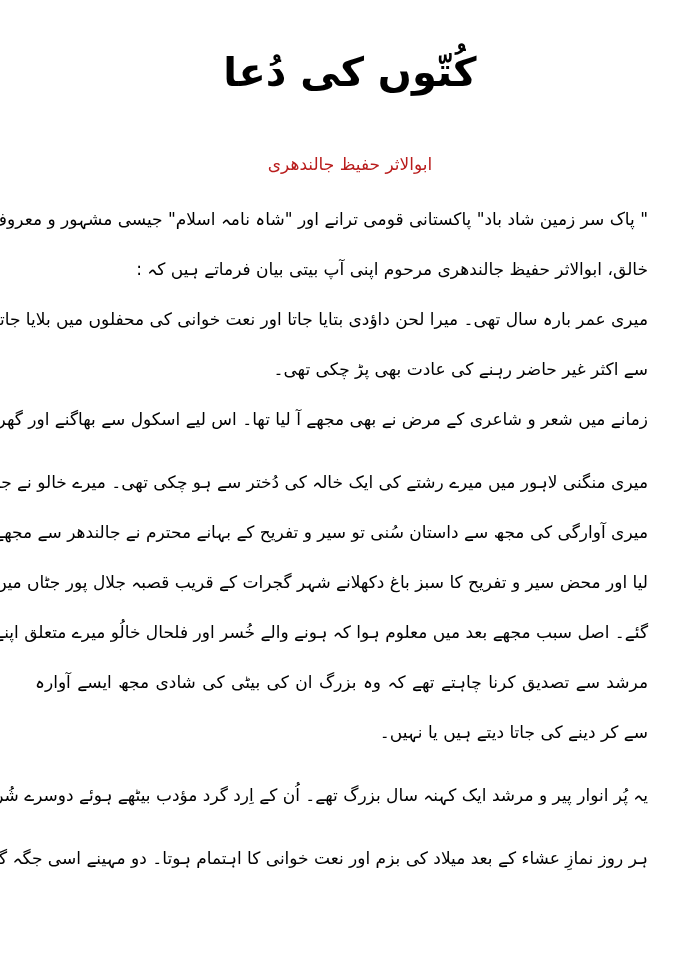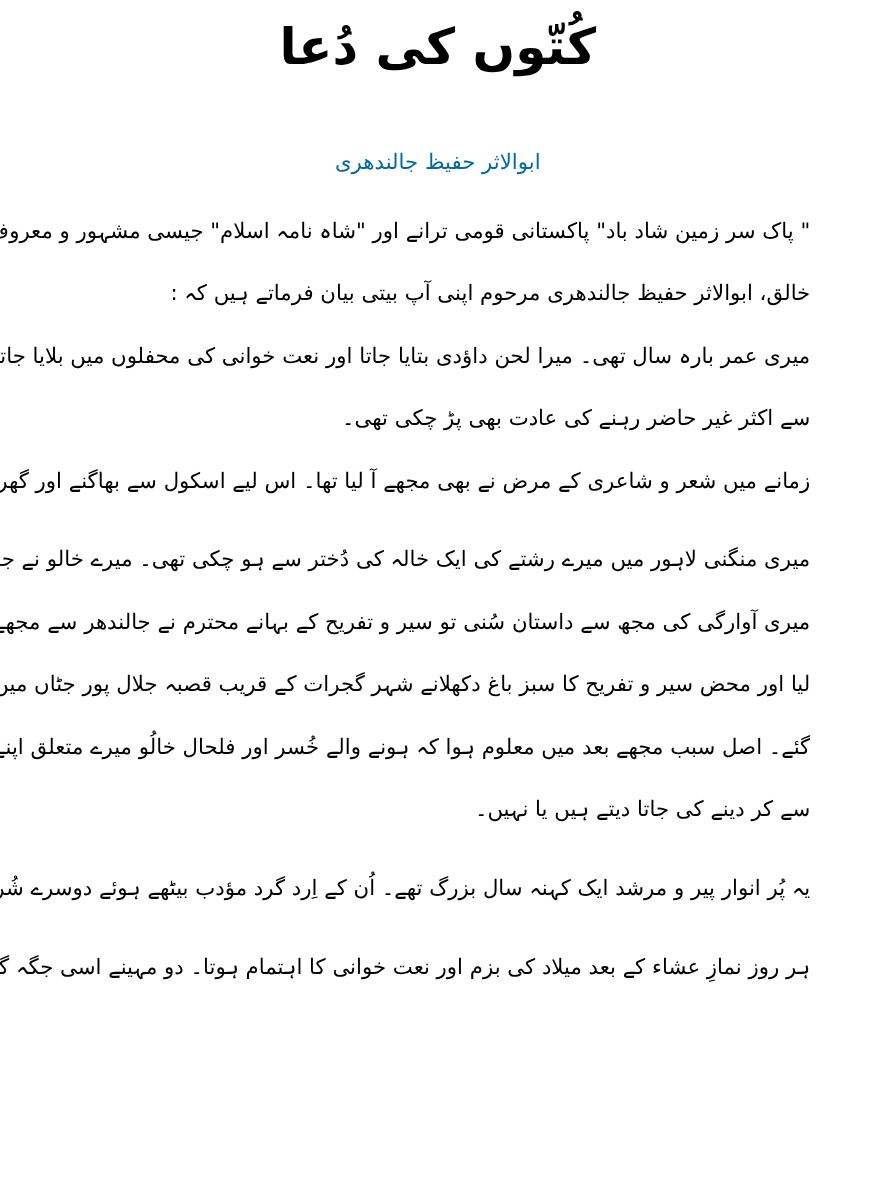--- a/index.html
+++ b/index.html
@@ -12,34 +12,35 @@
     width: 700px;
     height: 958px;
     background: #ffffff;
     color: #000000;
     font-family: "DejaVu Sans", sans-serif;
     direction: rtl;
     overflow: hidden;
   }
   .title {
     margin: 0;
+    padding-top: 34px;
     height: 76px;
     text-align: center;
     font-size: 40px;
     font-weight: bold;
     line-height: 76px;
     color: #000000;
   }
   .author {
     margin-top: 34px;
     height: 40px;
     text-align: center;
     font-size: 17px;
     line-height: 40px;
-    color: #0369a1;
+    color: #b91c1c;
   }
   .body-text {
     padding: 10px 52px 0 35px;
     font-size: 17px;
   }
   .para {
     margin: 0 0 13px 0;
   }
   .line {
     height: 50px;
@@ -69,20 +70,21 @@
       <div class="line">میری عمر بارہ سال تھی۔ میرا لحن داؤدی بتایا جاتا اور نعت خوانی کی محفلوں میں بلایا جاتا تھا۔ اس</div>
       <div class="line short">سے اکثر غیر حاضر رہنے کی عادت بھی پڑ چکی تھی۔</div>
       <div class="line">زمانے میں شعر و شاعری کے مرض نے بھی مجھے آ لیا تھا۔ اس لیے اسکول سے بھاگنے اور گھر</div>
     </div>
 
     <div class="para">
       <div class="line">میری منگنی لاہور میں میرے رشتے کی ایک خالہ کی دُختر سے ہو چکی تھی۔ میرے خالو نے جب</div>
       <div class="line">میری آوارگی کی مجھ سے داستان سُنی تو سیر و تفریح کے بہانے محترم نے جالندھر سے مجھے ساتھ</div>
       <div class="line">لیا اور محض سیر و تفریح کا سبز باغ دکھلانے شہر گجرات کے قریب قصبہ جلال پور جٹاں میں پہنچ</div>
       <div class="line">گئے۔ اصل سبب مجھے بعد میں معلوم ہوا کہ ہونے والے خُسر اور فلحال خالُو میرے متعلق اپنے دینی</div>
+      <div class="line">مرشد سے تصدیق کرنا چاہتے تھے کہ وہ بزرگ ان کی بیٹی کی شادی مجھ ایسے آوارہ</div>
       <div class="line short">سے کر دینے کی جاتا دیتے ہیں یا نہیں۔</div>
     </div>
 
     <div class="para">
       <div class="line">یہ پُر انوار پیر و مرشد ایک کہنہ سال بزرگ تھے۔ اُن کے اِرد گرد مؤدب بیٹھے ہوئے دوسرے شُرفا</div>
     </div>
 
     <div class="para">
       <div class="line short">ہر روز نمازِ عشاء کے بعد میلاد کی بزم اور نعت خوانی کا اہتمام ہوتا۔ دو مہینے اسی جگہ گزرے۔</div>
     </div>

